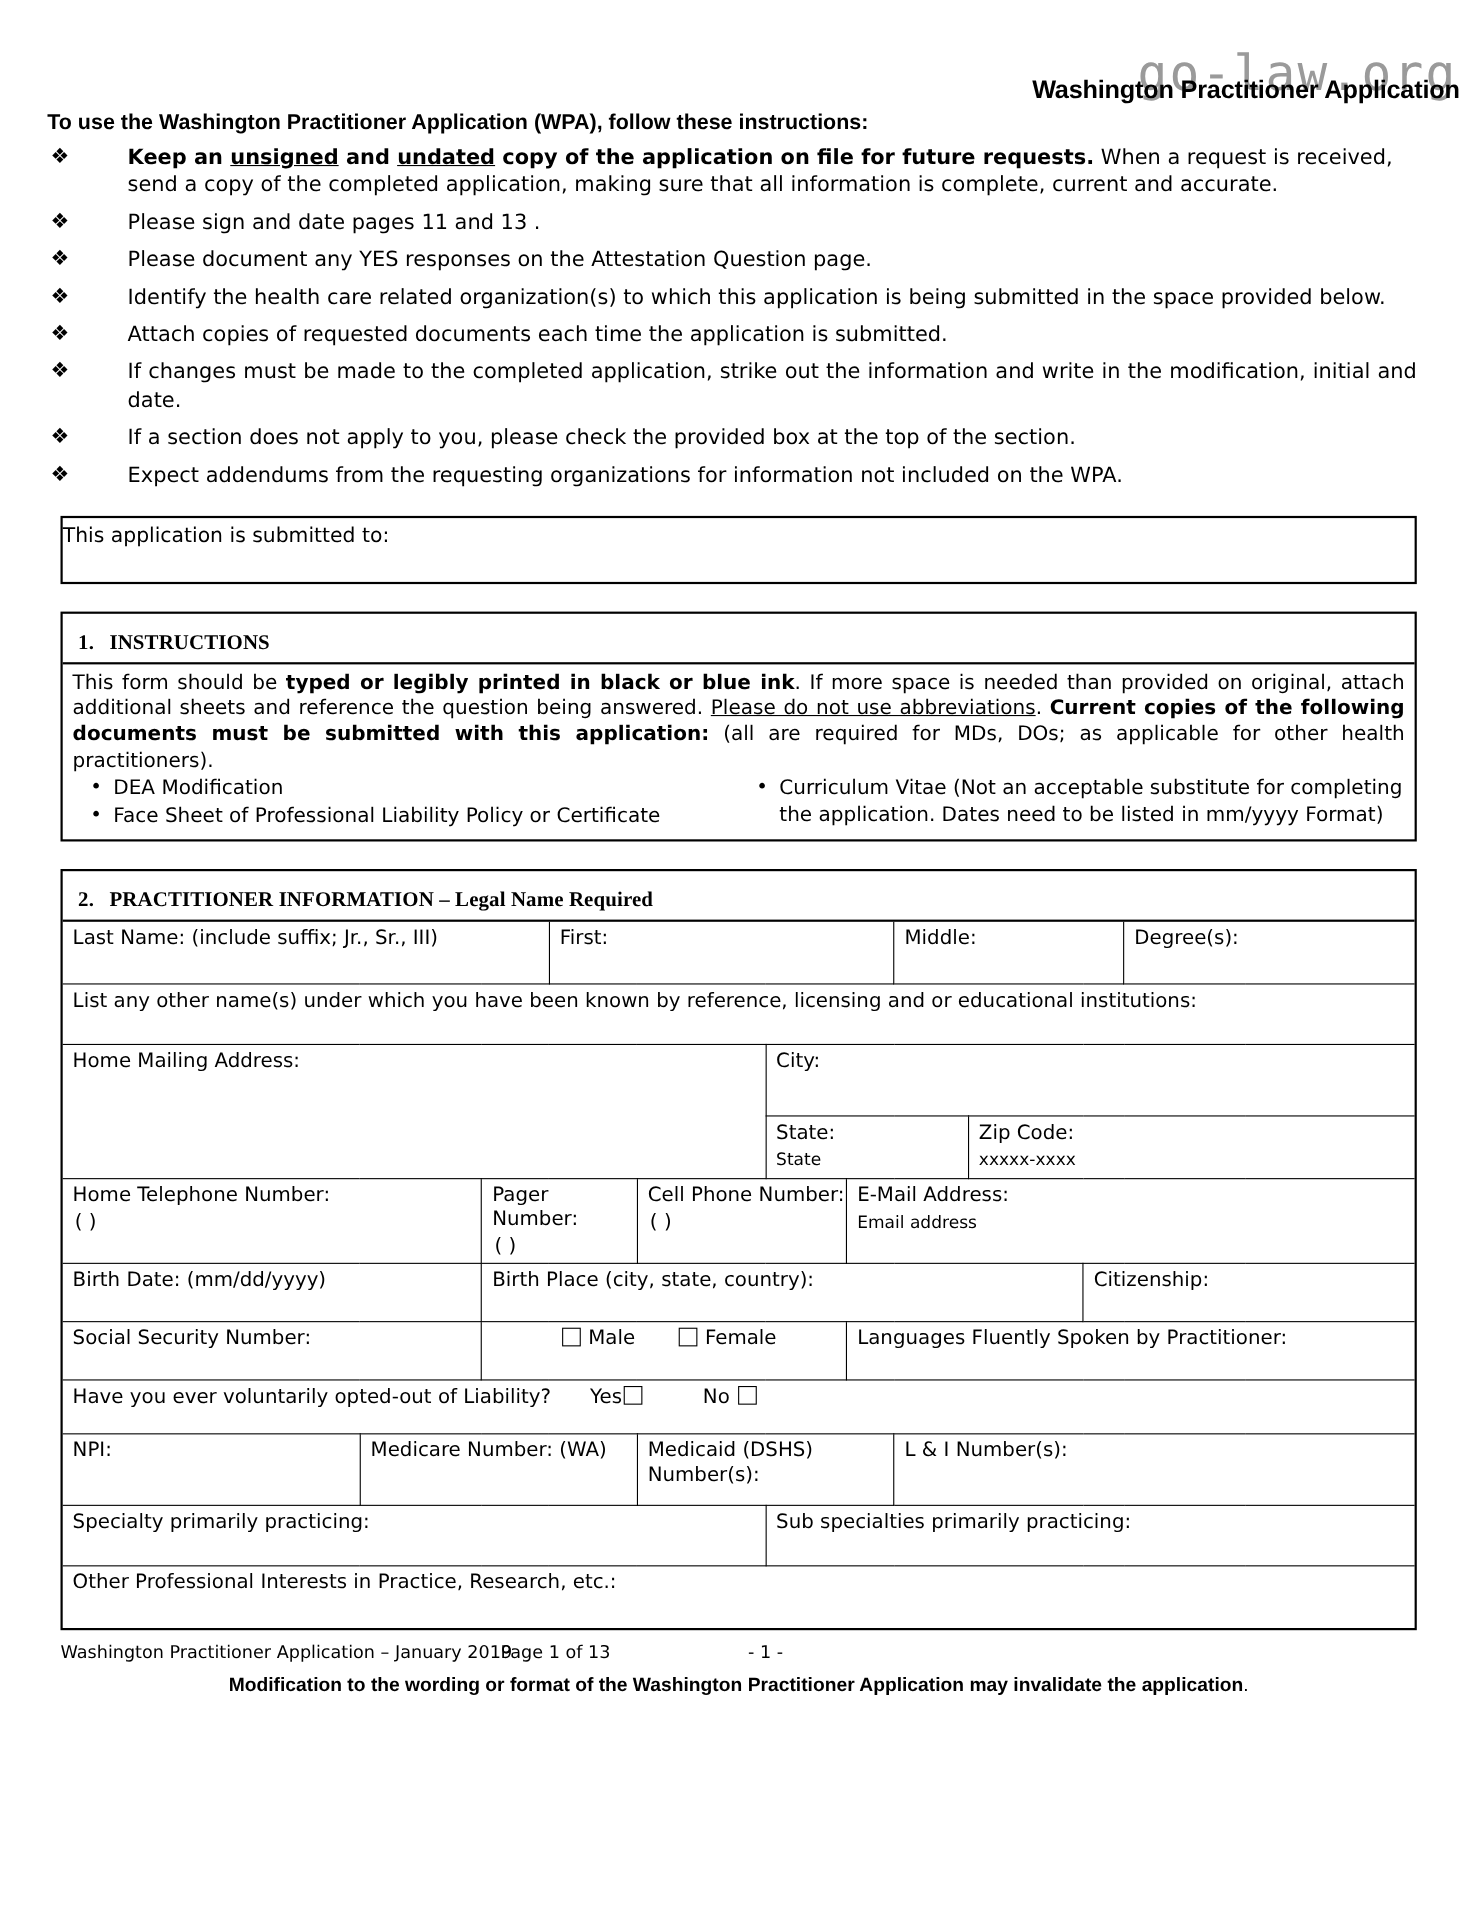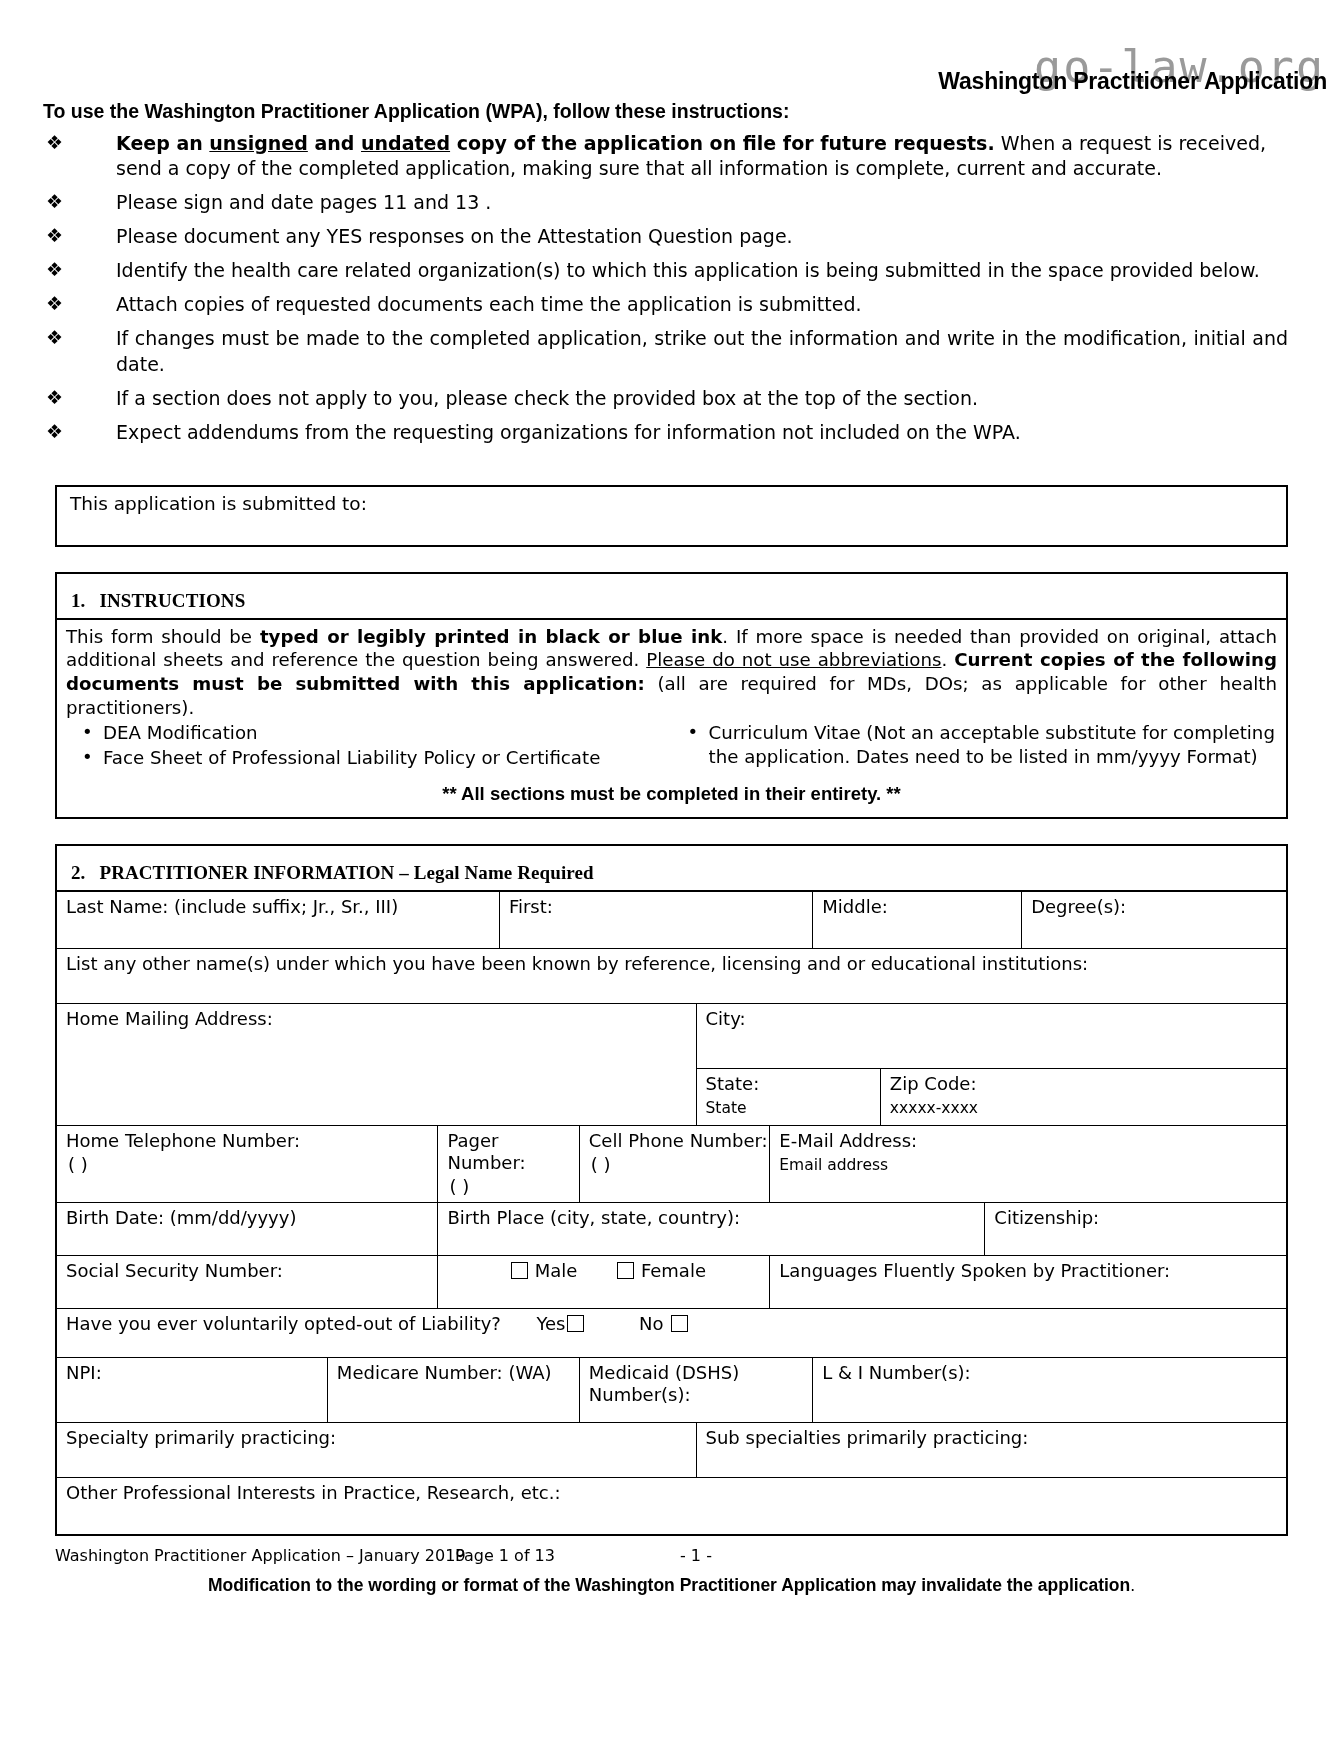--- a/index.html
+++ b/index.html
@@ -84,23 +84,23 @@
   .b { font-weight: bold; }
   .u { text-decoration: underline; }
 
   
   .box {
     border: 2.5px solid #000;
     margin: 0 55px 0 55px;
     box-sizing: border-box;
   }
   .submit-box {
-    margin-top: 40px;
+    margin-top: 24px;
     height: 62px;
-    padding: 6px 0 0 13px;
+    padding: 6px 0 0 0;
     font-size: 18.5px;
   }
 
   .sec-wrap {
     margin: 25px 55px 0 55px;
     border: 2.5px solid #000;
     box-sizing: border-box;
   }
   .sec-head {
     border-bottom: 2.5px solid #000;
@@ -288,21 +288,20 @@
         <div class="doc-col">
           <ul class="dlist">
             <li>
               <span class="dot">•</span>
               <span>Curriculum Vitae (Not an acceptable substitute for completing the application. Dates need to be listed in mm/yyyy Format)</span>
             </li>
           </ul>
         </div>
       </div>
 
-      <div class="allsec">** All sections must be completed in their entirety. **</div>
     </div>
   </div>
 
   <div class="sec-wrap">
     <div class="sec-head">
       <span class="num">2.</span><span>PRACTITIONER INFORMATION – Legal Name Required</span>
     </div>
 
     <table class="ftable">
       <colgroup>

